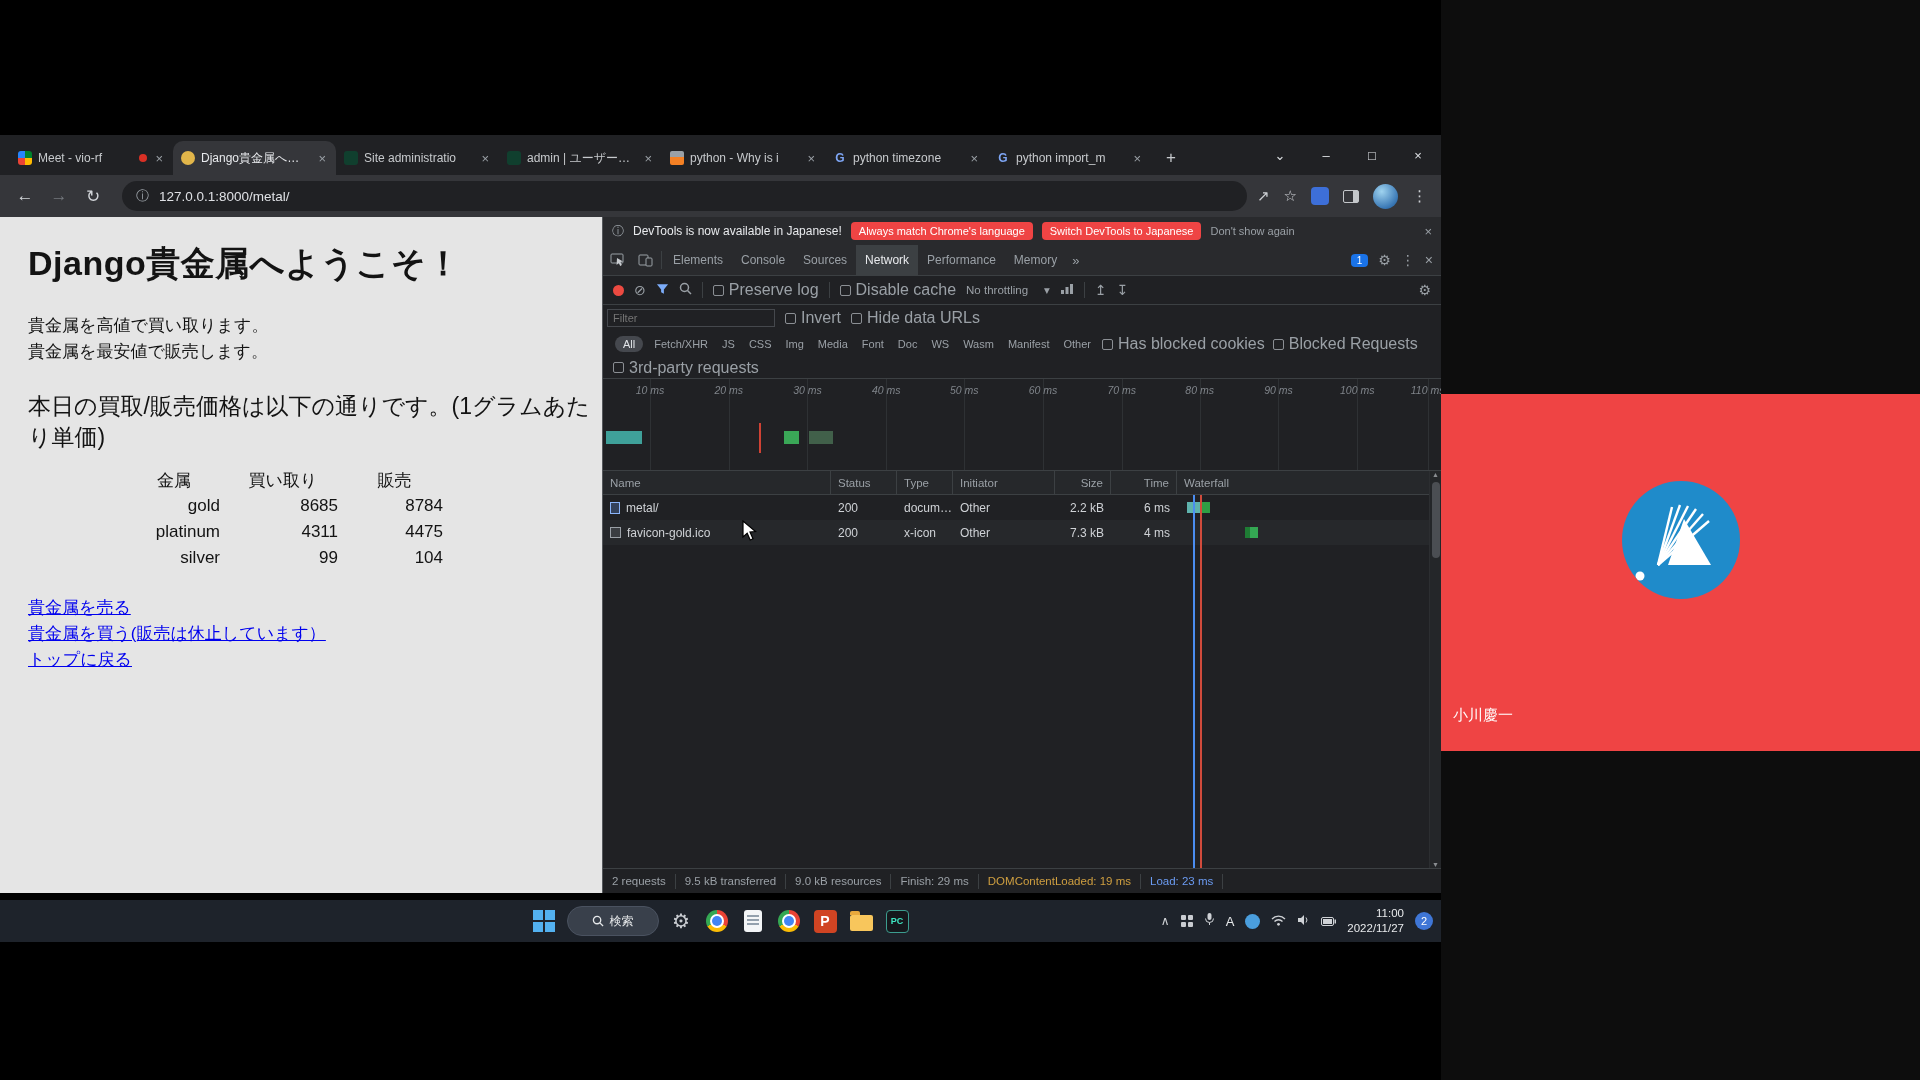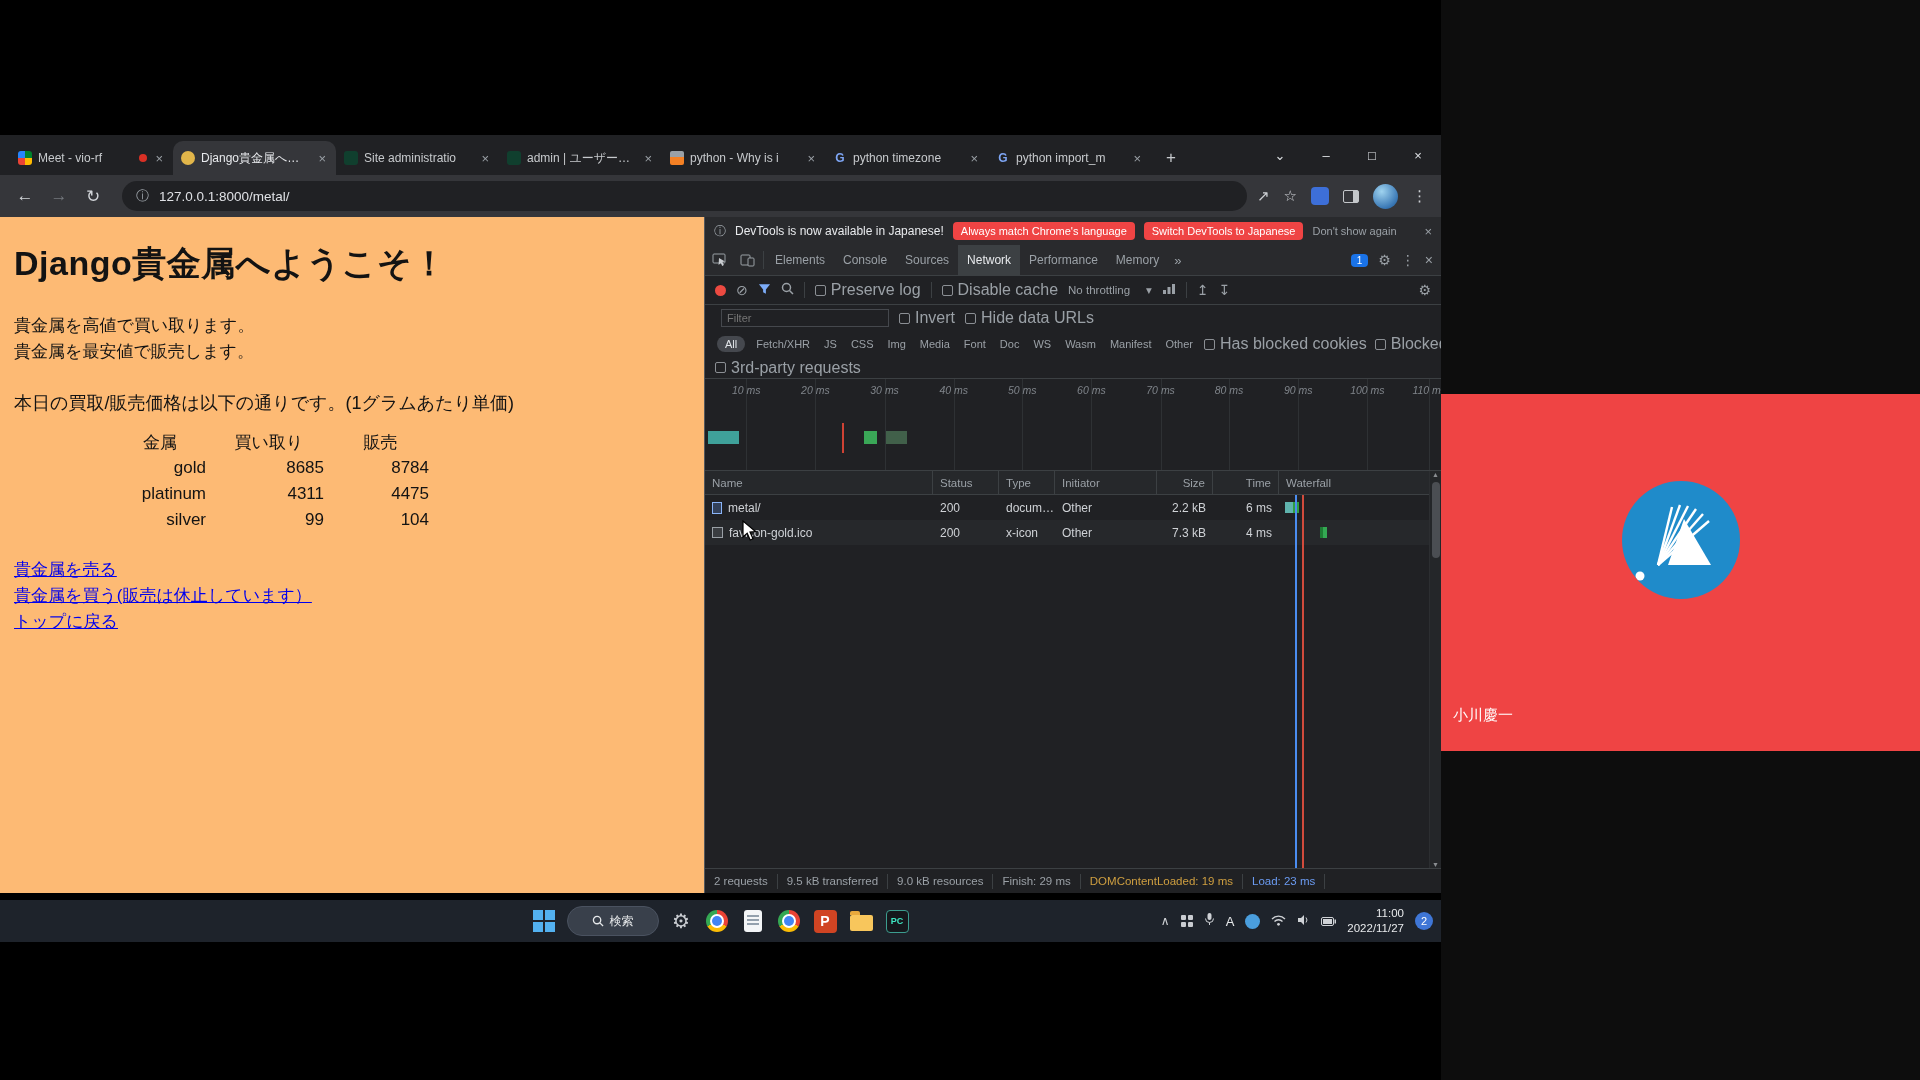--- a/index.html
+++ b/index.html
@@ -39,24 +39,24 @@
   .tb-ic { color:#cdd0d4; font-size:15px; }
   .ext-ic { width:18px; height:18px; border-radius:4px; background:#3d6fd8; }
   .panel-ic { width:16px; height:13px; border:1.5px solid #c4c7ca; border-radius:2px; position:relative; }
   .panel-ic::after { content:""; position:absolute; right:0; top:0; bottom:0; width:5px; background:#c4c7ca; }
   .profile-ic { width:25px; height:25px; border-radius:50%;
                 background:radial-gradient(circle at 35% 30%, #9fd3ef, #3a78b5 70%, #1c4f86); }
 
   .content { display:flex; height:676px; }
 
   
-  .webpage { width:704px; background:#fdba74; color:#131313; padding:0 0 0 14px; overflow:hidden; }
+  .webpage { width:602px; background:#e5e5e5; color:#131313; padding:0 0 0 28px; overflow:hidden; }
   .webpage h1 { font-size:34px; font-weight:bold; margin:24px 0 26px 0; letter-spacing:.5px; }
   .pg-lines { font-size:17px; line-height:26px; }
-  .pg-note { font-size:18px; margin-top:26px; }
+  .pg-note { font-size:23px; margin-top:26px; }
   .price-table { margin:14px 0 8px 96px; border-collapse:collapse; font-size:17px; }
   .price-table td, .price-table th { height:26px; font-weight:normal; padding:0 4px; }
   .c1 { width:100px; text-align:right; }
   .c2 { width:118px; text-align:right; }
   .c3 { width:105px; text-align:right; }
   .price-table .hdr td { text-align:center; }
   .pg-links { margin-top:24px; font-size:17px; line-height:26px; }
   .pg-links a { color:#0000ee; text-decoration:underline; display:inline-block; }
 
   
@@ -81,21 +81,21 @@
 
   .net-toolbar { height:29px; display:flex; align-items:center; gap:10px; padding:0 10px;
                  border-bottom:1px solid #3c4043; flex-shrink:0; white-space:nowrap; }
   .rec-dot { width:11px; height:11px; border-radius:50%; background:#ec4a41; }
   .tool-glyph { font-size:14px; color:#9aa0a6; }
   .vdiv { width:1px; height:16px; background:#3c4043; }
   .cb { width:11px; height:11px; border:1px solid #8b8f94; border-radius:2px; background:transparent; flex-shrink:0; }
   .cb-lab { display:flex; align-items:center; gap:5px; font-size:16px; color:#9aa0a6; }
   .throttle { display:flex; align-items:center; gap:16px; font-size:11.5px; }
 
-  .filter-rowA { height:26px; display:flex; align-items:center; gap:10px; padding:0 16px; flex-shrink:0; }
+  .filter-rowA { height:26px; display:flex; align-items:center; gap:10px; padding:0 4px; flex-shrink:0; }
   .filter-input { width:168px; height:18px; border:1px solid #45484d; background:#202124; color:#85898f;
                   font-size:11px; padding:0 5px; outline:none; font-family:"Liberation Sans",sans-serif; }
   .filter-rowB { height:26px; display:flex; align-items:center; gap:8px; padding:0 12px; flex-shrink:0; white-space:nowrap; }
   .chip { font-size:11px; color:#9aa0a6; padding:2px 3px; }
   .chip.active { background:#45484e; color:#e2e5e9; border-radius:9px; padding:2px 8px; }
   .filter-rowC { height:22px; display:flex; align-items:center; gap:6px; padding:0 10px;
                  border-bottom:1px solid #3c4043; flex-shrink:0; }
 
   .overview { height:92px; position:relative; border-bottom:1px solid #3c4043; flex-shrink:0; overflow:hidden; background:#202124; }
   .ov-line { position:absolute; top:0; bottom:0; width:1px; background:#2e3134; }

